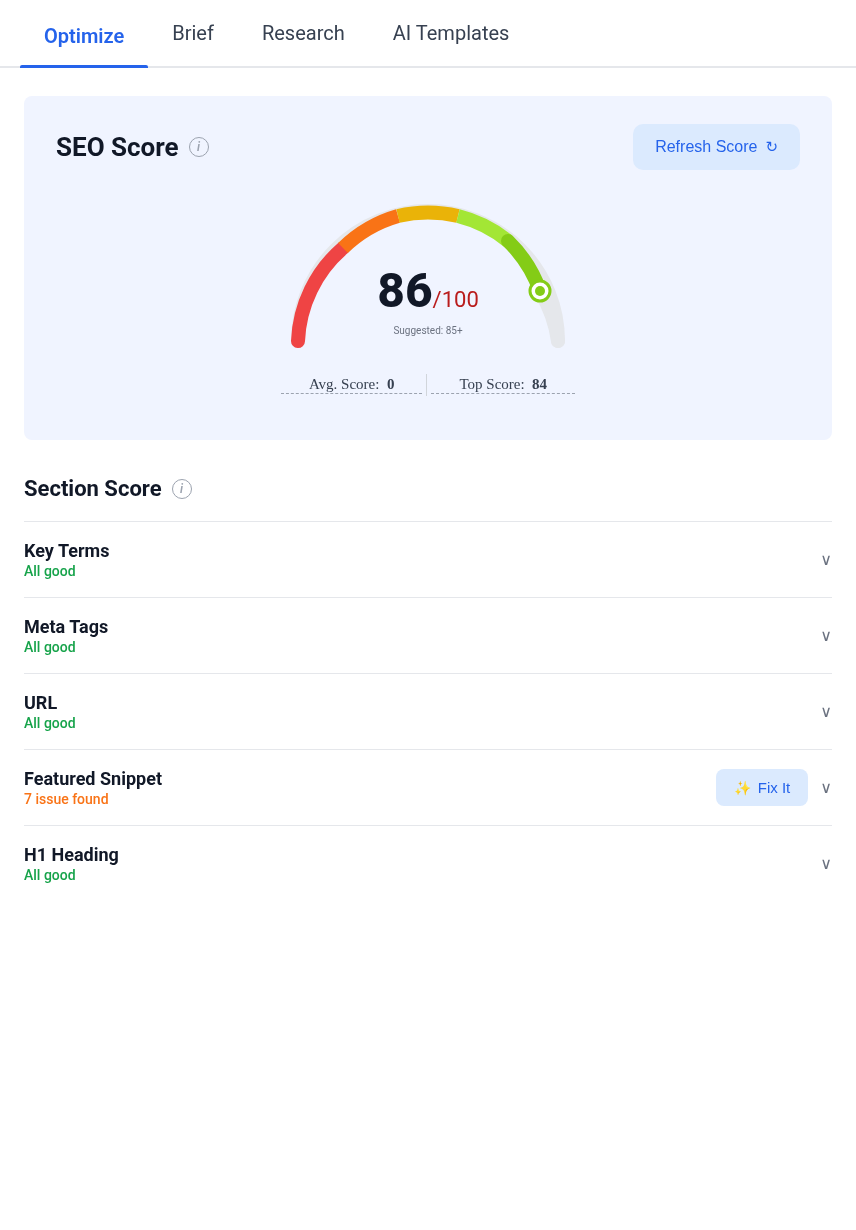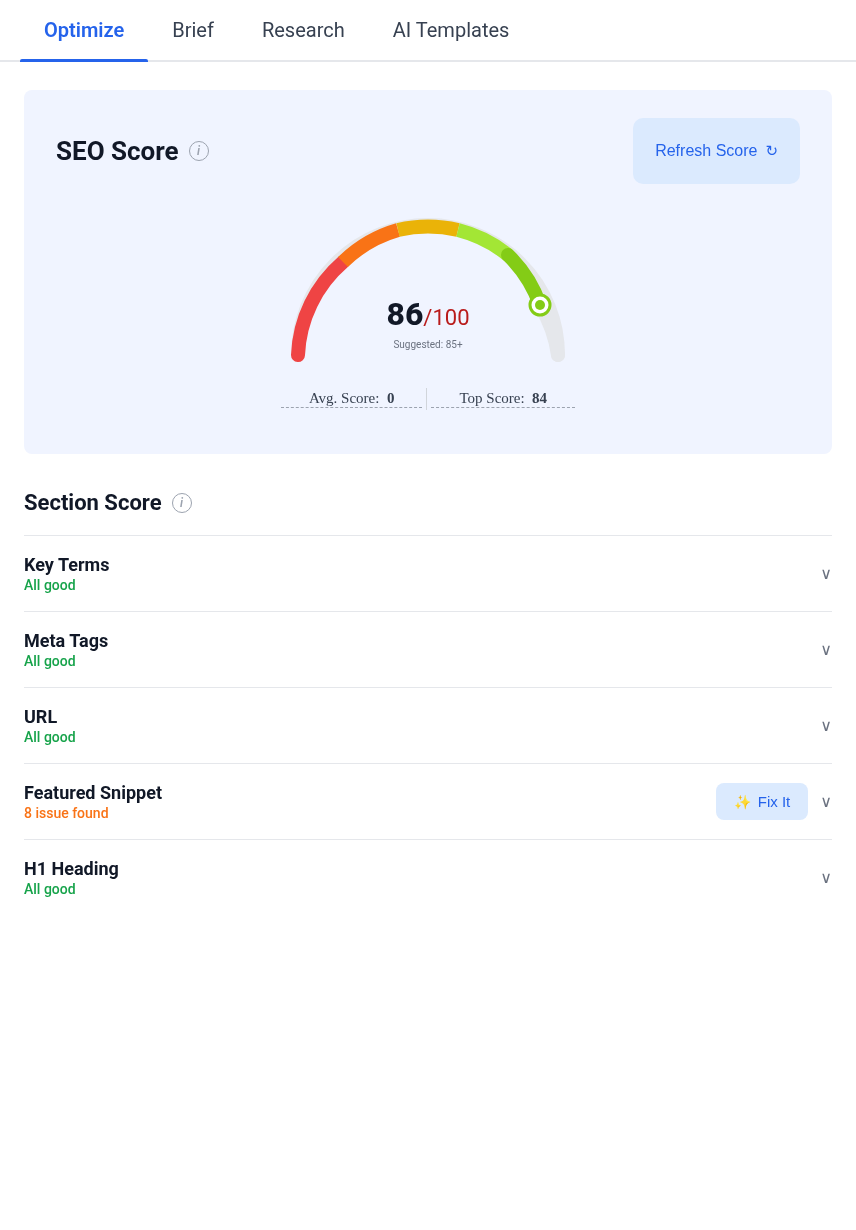--- a/index.html
+++ b/index.html
@@ -24,20 +24,21 @@
       font-size: 20px;
       cursor: pointer;
       color: #374151;
       font-weight: 400;
       text-decoration: none;
       position: relative;
     }
     .nav-tab.active {
       color: #2563eb;
       font-weight: 600;
+      margin-top: 6px;
     }
     .nav-tab.active::after {
       content: '';
       position: absolute;
       bottom: -2px;
       left: 0;
       right: 0;
       height: 3px;
       background: #2563eb;
       border-radius: 2px 2px 0 0;
@@ -82,21 +83,21 @@
       font-style: italic;
       font-weight: 600;
       cursor: pointer;
       flex-shrink: 0;
     }
     .refresh-btn {
       background: #dbeafe;
       color: #2563eb;
       border: none;
       border-radius: 10px;
-      padding: 24px 22px;
+      padding: 14px 22px;
       font-size: 16px;
       font-weight: 500;
       cursor: pointer;
       display: flex;
       align-items: center;
       gap: 8px;
       margin-left: 28px;
     }
     .refresh-icon {
       font-size: 15px;
@@ -115,21 +116,21 @@
       height: 180px;
     }
     .gauge-score-text {
       position: absolute;
       bottom: 30px;
       left: 50%;
       transform: translateX(-50%);
       text-align: center;
     }
     .gauge-score-main {
-      font-size: 32px;
+      font-size: 48px;
       font-weight: 800;
       color: #111827;
     }
     .gauge-score-denom {
       font-size: 22px;
       font-weight: 400;
       color: #b91c1c;
     }
     .gauge-suggested {
       font-size: 10px;
@@ -335,21 +336,21 @@
             </div>
             <div class="accordion-right">
               <span class="chevron-icon">∨</span>
             </div>
           </div>
         </div>
         <div class="accordion-item">
           <div class="accordion-header">
             <div class="accordion-left">
               <div class="accordion-title">Featured Snippet</div>
-              <div class="accordion-status-issue">8 issue found</div>
+              <div class="accordion-status-issue">7 issue found</div>
             </div>
             <div class="accordion-right">
               <button class="fix-it-btn">
                 <span style="font-size: 14px;">✨</span>
                 <span>Fix It</span>
               </button>
               <span class="chevron-icon">∨</span>
             </div>
           </div>
         </div>

